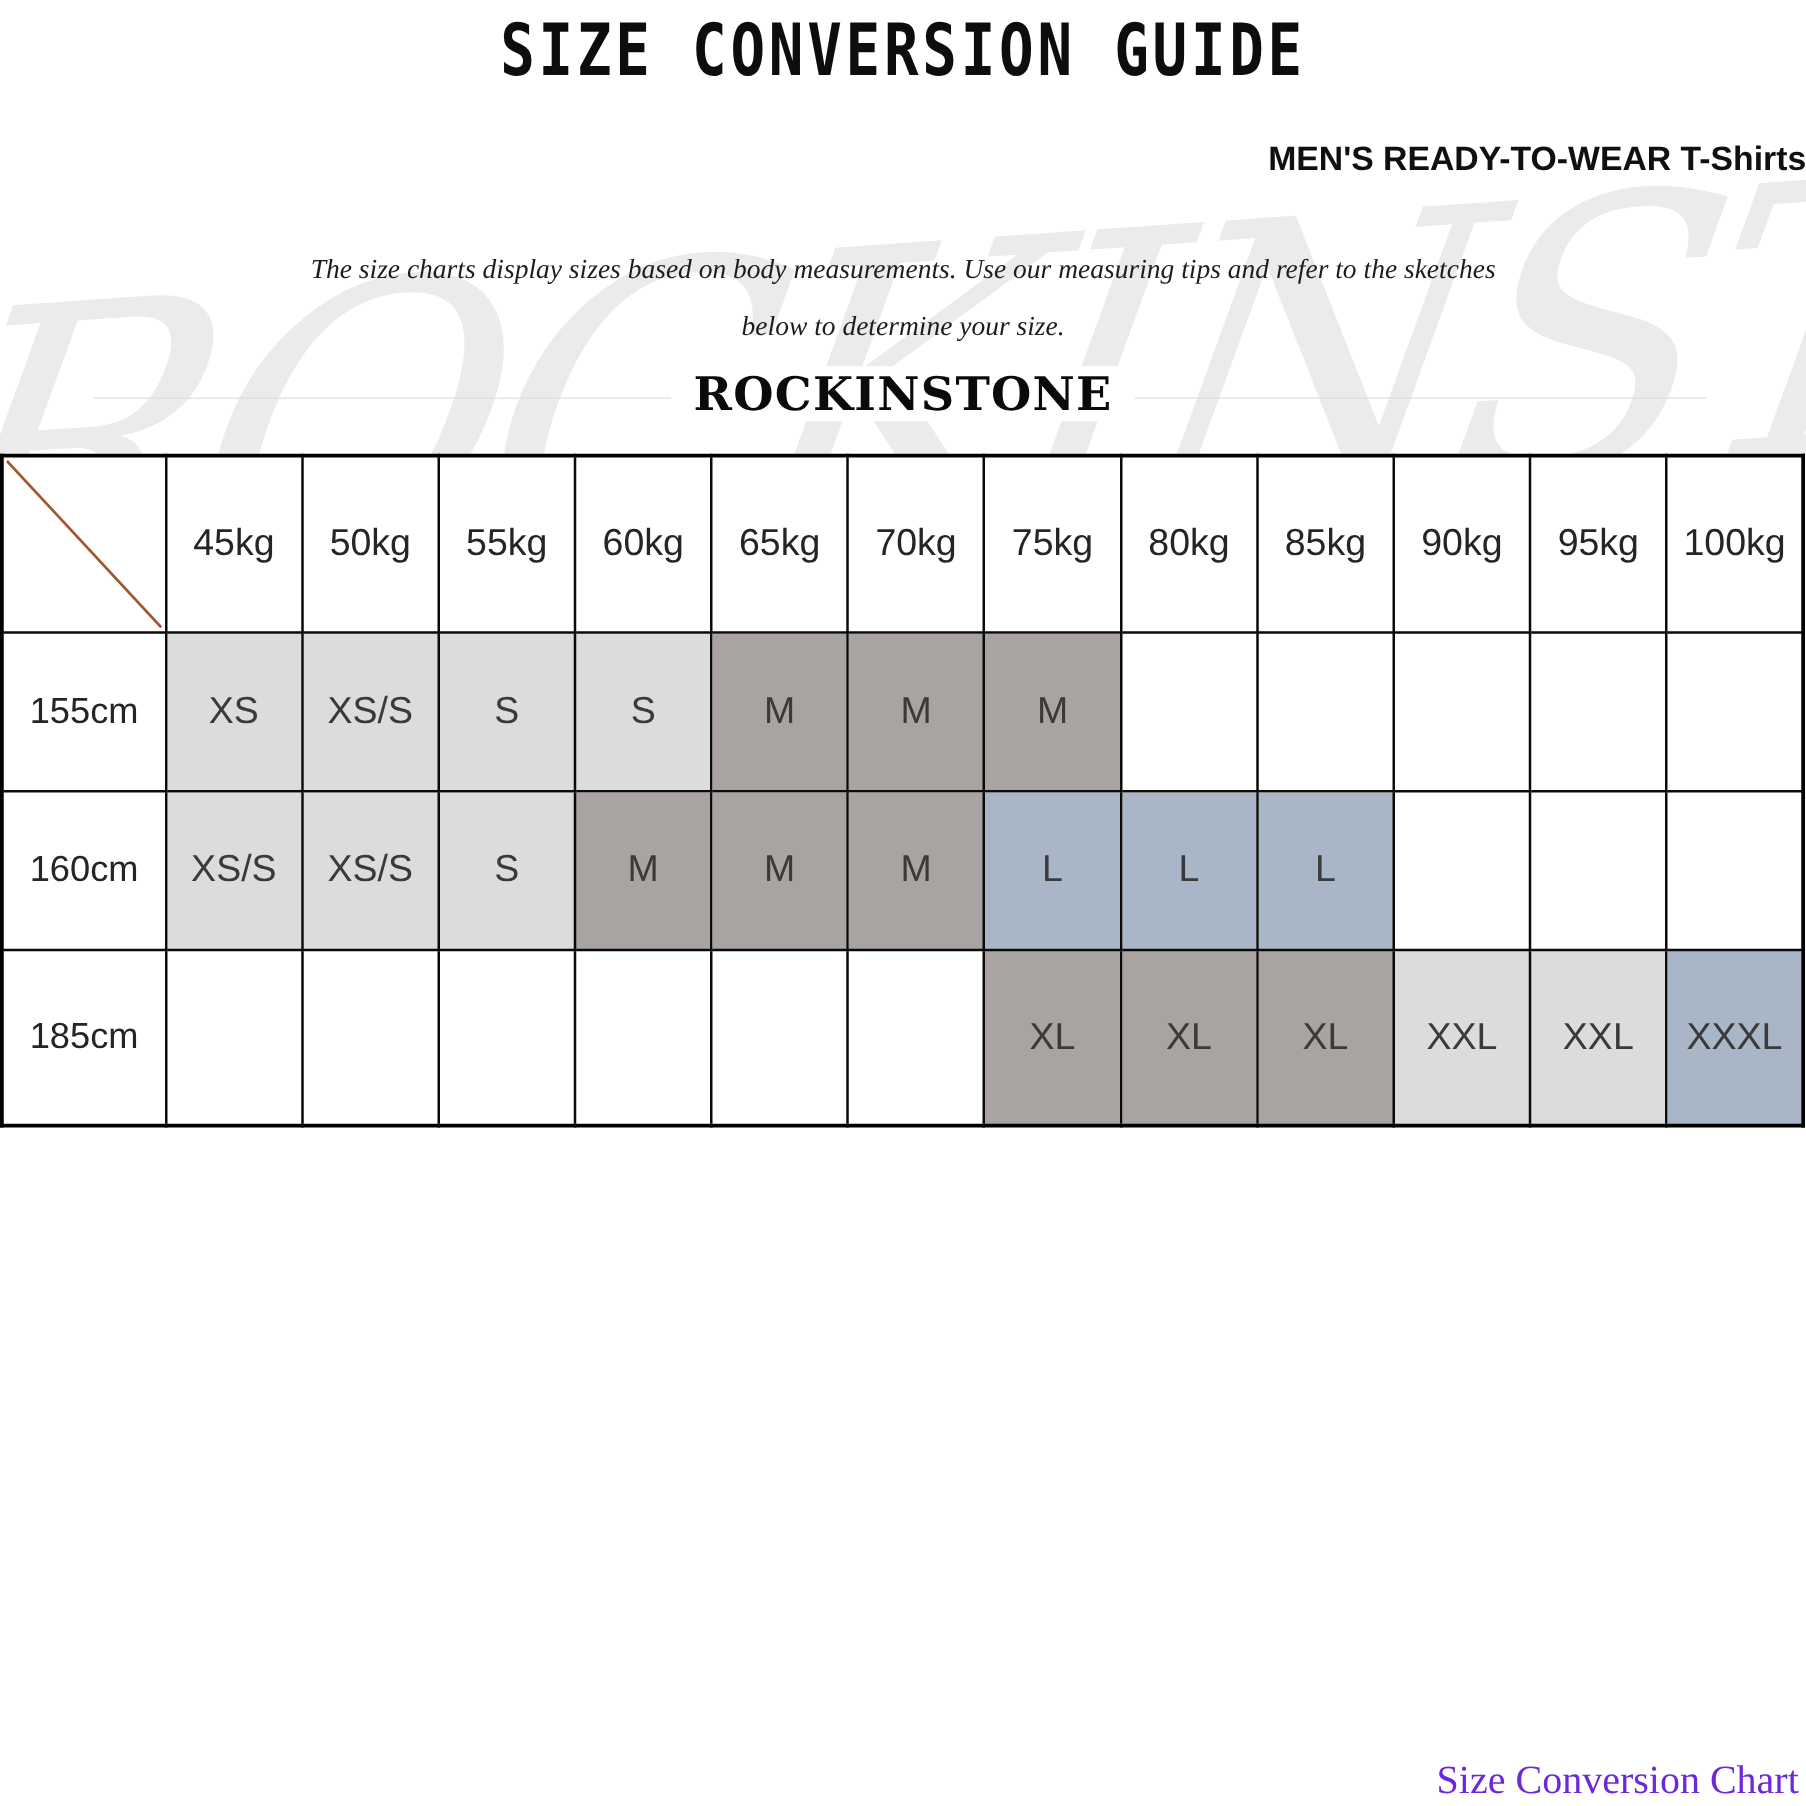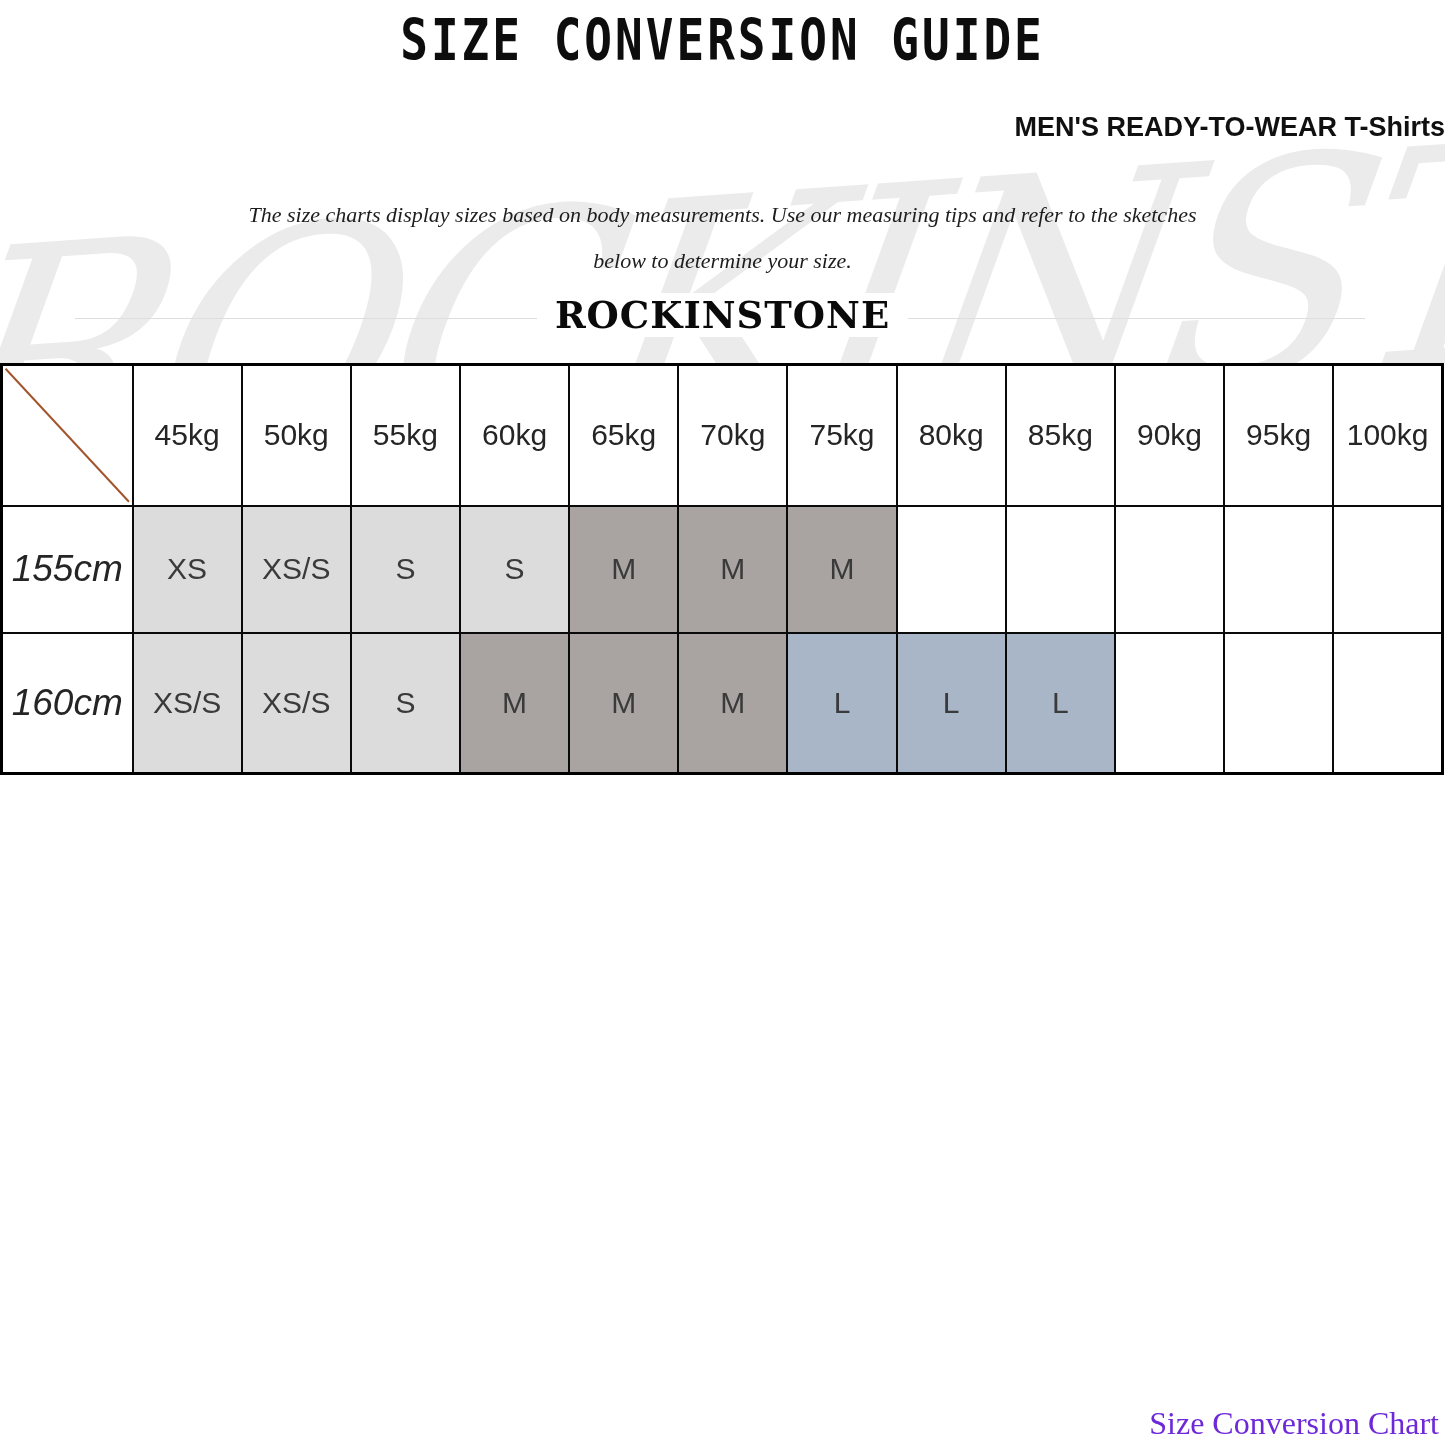--- a/index.html
+++ b/index.html
@@ -92,21 +92,21 @@
     border: 2px solid var(--c-border, #0a0a0a);
     text-align: center;
     vertical-align: middle;
     font-weight: normal;
     overflow: hidden;
   }
   .size-table thead th { height: 141px; font-size: 30px; color: #252525; }
   .size-table thead th:first-child { width: 131px; }
   .size-table tbody tr { height: 127px; }
   .size-table tbody tr:last-child { height: 141px; }
-  .size-table tbody th { font-size: 37px; color: #252525; background: #fff; font-style: italic; }
+  .size-table tbody th { font-size: 29px; color: #252525; background: #fff; }
   .size-table td { font-size: 30px; color: #3a3a3a; }
 
   .corner-cell { position: relative; }
   .corner-cell svg { position:absolute; top:0; left:0; width:100%; height:100%; display:block; }
 
   .bg-light { background: var(--c-cell_light, #dcdcdc); }
   .bg-taupe { background: var(--c-cell_taupe, #a9a4a1); }
   .bg-blue  { background: var(--c-cell_blue,  #a8b6c8); }
   .bg-none  { background: #ffffff; }
 
@@ -189,16 +189,31 @@
         <td class="size-cell bg-taupe">M</td>
         <td class="size-cell bg-taupe">M</td>
         <td class="size-cell bg-taupe">M</td>
         <td class="size-cell bg-blue">L</td>
         <td class="size-cell bg-blue">L</td>
         <td class="size-cell bg-blue">L</td>
         <td class="size-cell bg-none"></td>
         <td class="size-cell bg-none"></td>
         <td class="size-cell bg-none"></td>
       </tr>
+      <tr>
+        <th>185cm</th>
+        <td class="size-cell bg-none"></td>
+        <td class="size-cell bg-none"></td>
+        <td class="size-cell bg-none"></td>
+        <td class="size-cell bg-none"></td>
+        <td class="size-cell bg-none"></td>
+        <td class="size-cell bg-none"></td>
+        <td class="size-cell bg-taupe">XL</td>
+        <td class="size-cell bg-taupe">XL</td>
+        <td class="size-cell bg-taupe">XL</td>
+        <td class="size-cell bg-light">XXL</td>
+        <td class="size-cell bg-light">XXL</td>
+        <td class="size-cell bg-blue">XXXL</td>
+      </tr>
     </tbody>
 </table>
 
 <div class="caption">Size Conversion Chart</div>
 
 </body></html>

